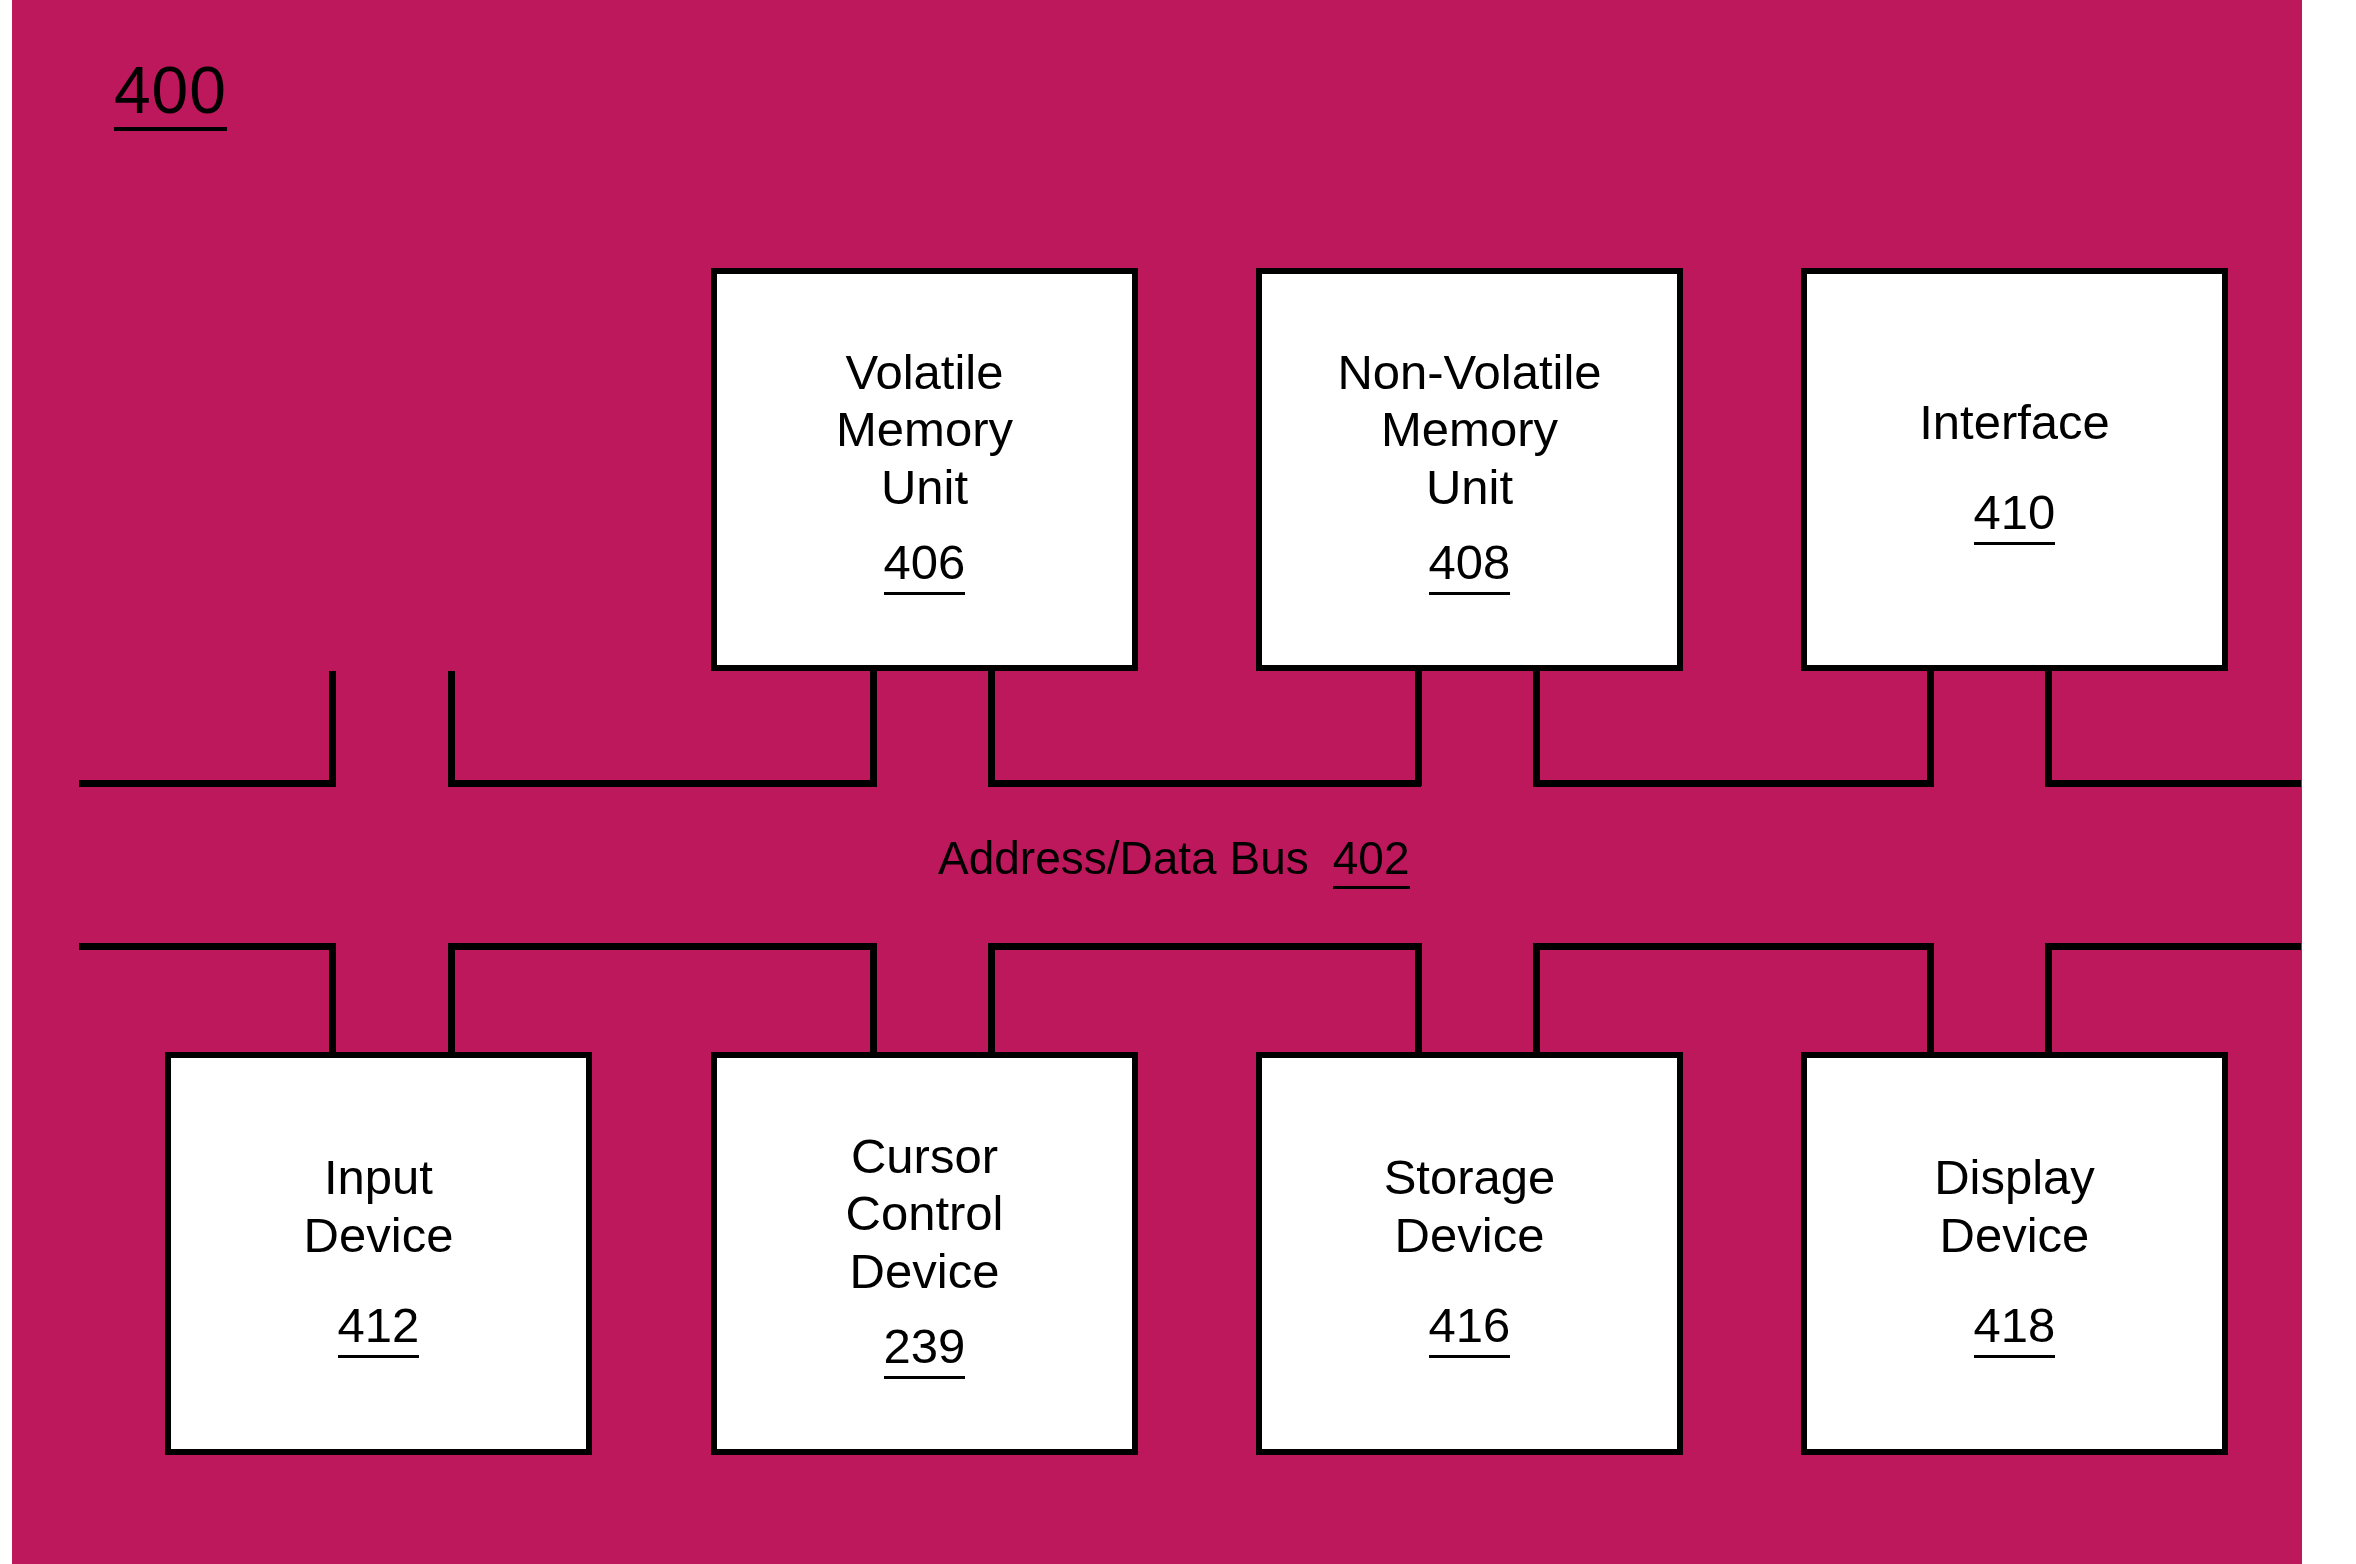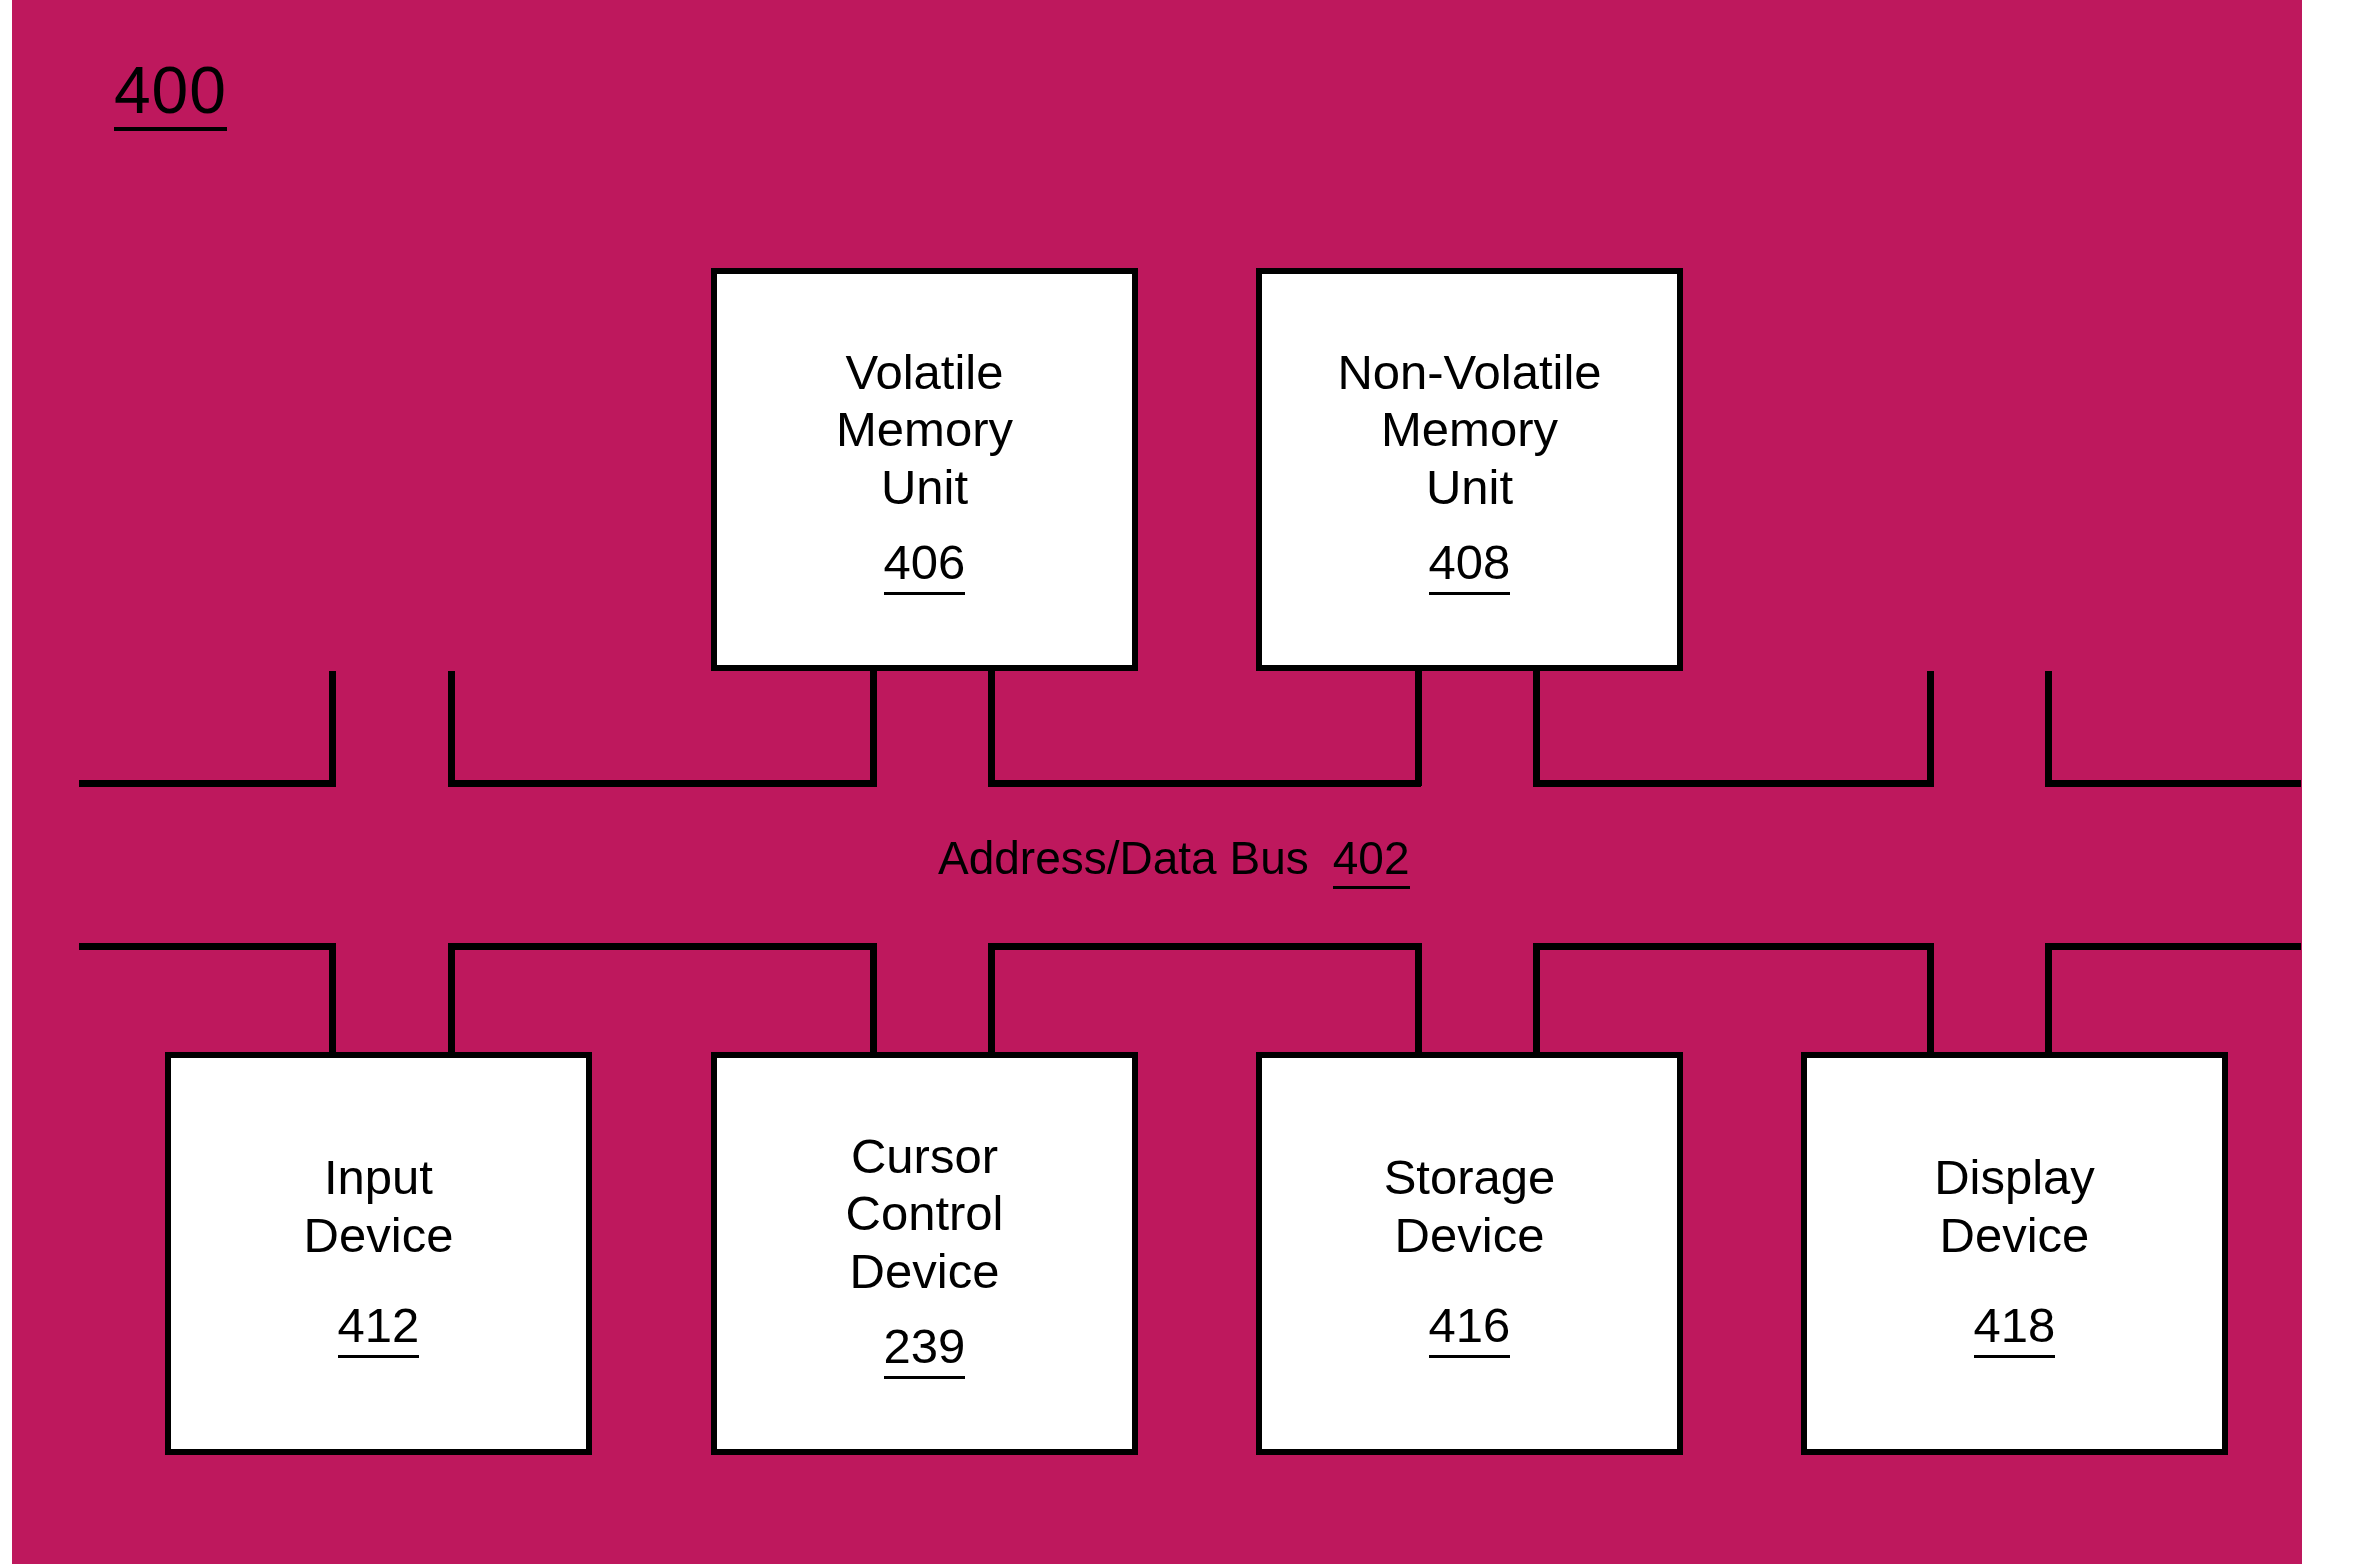--- a/index.html
+++ b/index.html
@@ -102,20 +102,24 @@
     <div class="block-ref" style="margin-top:20px;">406</div>
   </div>
 
   <div class="block" style="left:1244px; top:268px; width:427px; height:403px;">
     <div class="block-label">Non-Volatile
 Memory
 Unit</div>
     <div class="block-ref" style="margin-top:20px;">408</div>
   </div>
 
+  <div class="block" style="left:1789px; top:268px; width:427px; height:403px;">
+    <div class="block-label">Interface</div>
+    <div class="block-ref">410</div>
+  </div>
 
   <div class="vline" style="left:317px; top:671px; height:115px;"></div>
   <div class="vline" style="left:436px; top:671px; height:115px;"></div>
 
   <div class="vline" style="left:858px; top:671px; height:115px;"></div>
   <div class="vline" style="left:976px; top:671px; height:115px;"></div>
 
   <div class="vline" style="left:1403px; top:671px; height:115px;"></div>
   <div class="vline" style="left:1521px; top:671px; height:115px;"></div>
 

